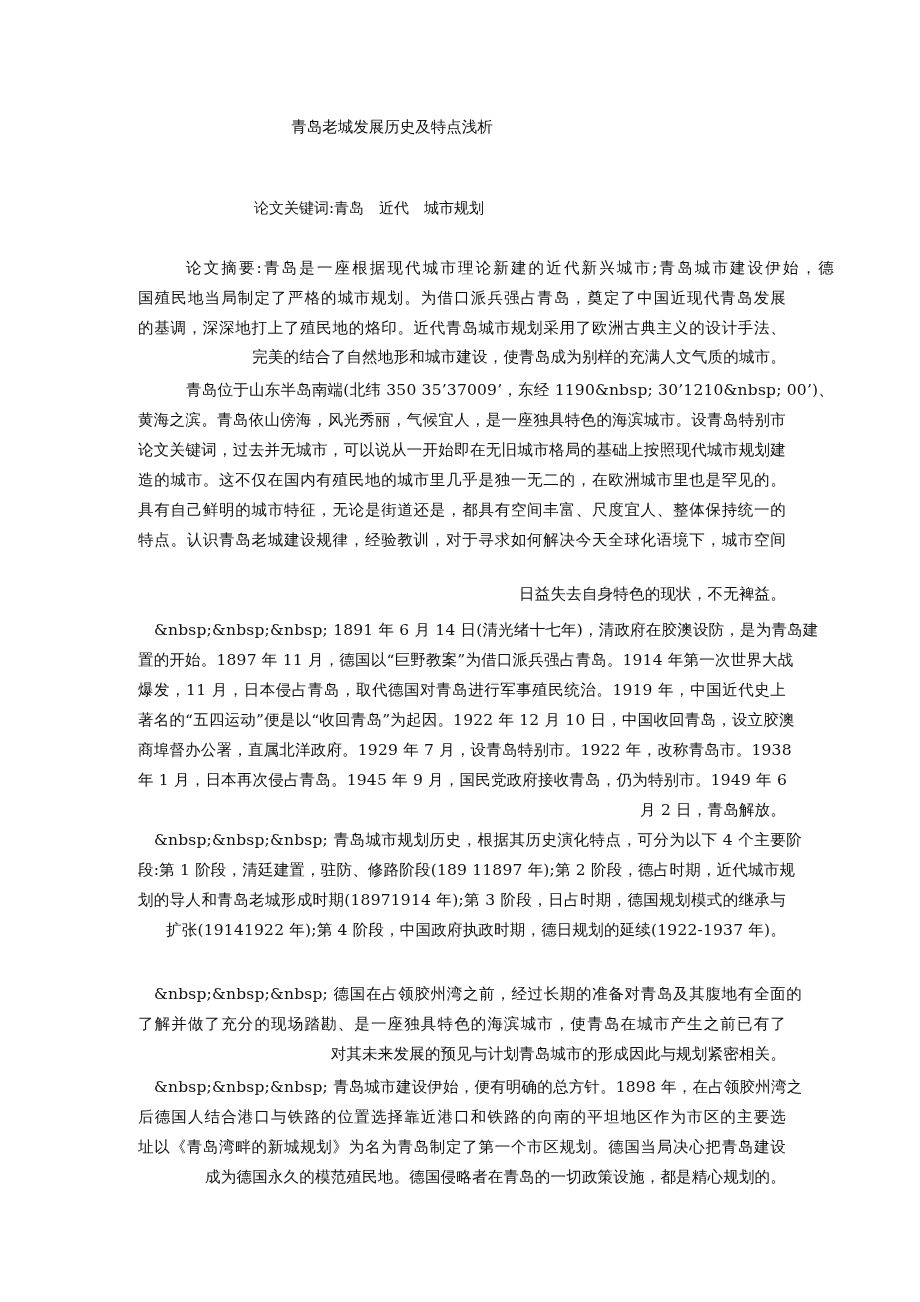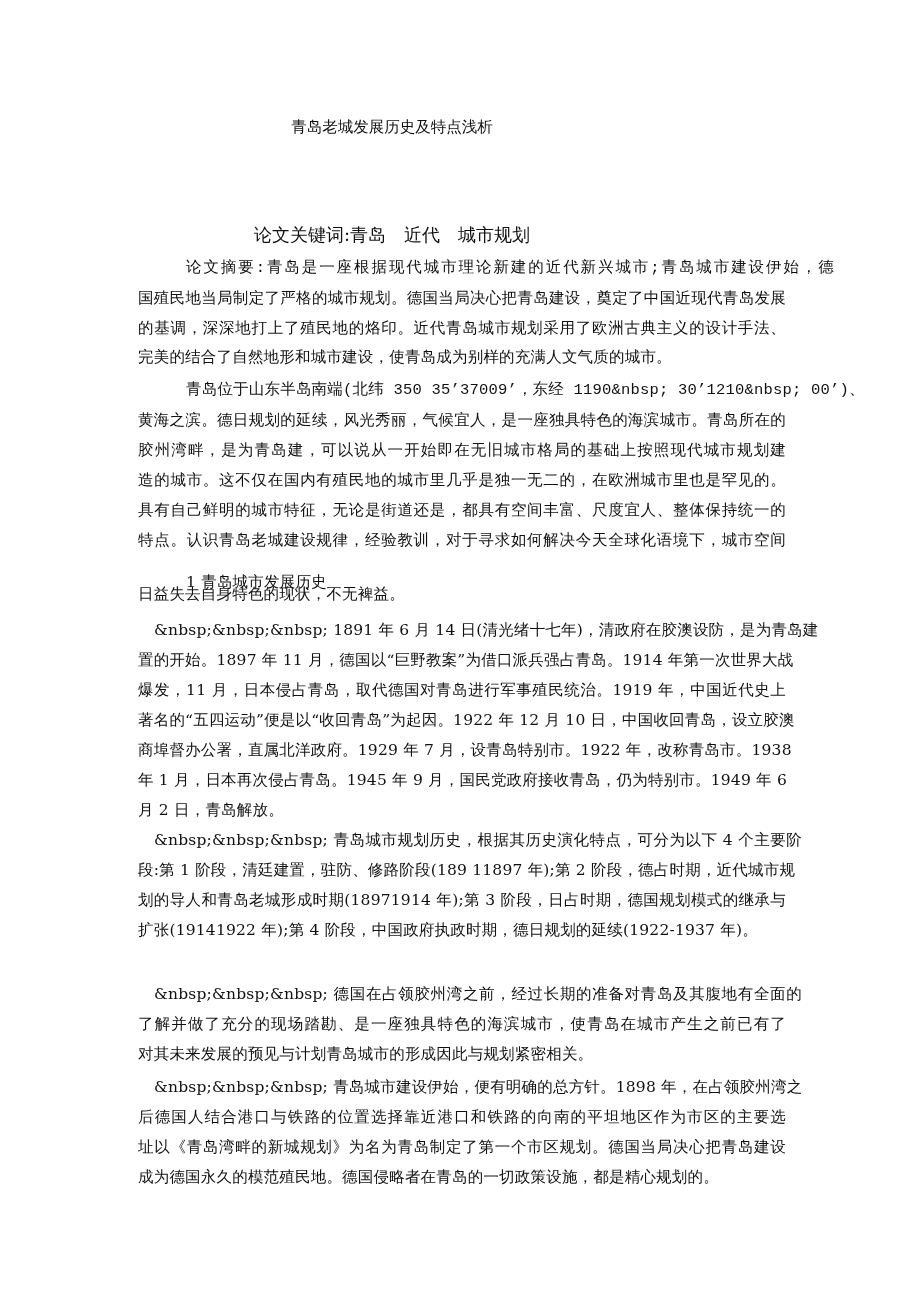--- a/index.html
+++ b/index.html
@@ -1,54 +1,53 @@
 <!DOCTYPE html>
 <html><head>
 <meta charset="utf-8">
 <style>
   html, body { margin:0; padding:0; background:#ffffff; }
   body { width:920px; height:1302px; position:relative; overflow:hidden;
          font-family:"DejaVu Serif", "Liberation Serif", serif; color:#111; }
   .page { position:absolute; left:0; top:0; width:920px; height:1302px; background:#fff; }
   .line { position:absolute; left:138px; width:648px; font-size:15.5px; line-height:22px;
-          white-space:nowrap; overflow:visible; letter-spacing:0.2px; }
+          white-space:nowrap; overflow:visible; letter-spacing:0.2px;text-align:right; }
   .title { position:absolute; left:0; width:784px; top:116px; text-align:center; font-size:15.5px; line-height:22px; }
-  .kw { position:absolute; left:254px; top:224px; font-size:18px; line-height:22px; white-space:pre; }
+  .kw { position:absolute; left:254px; top:197px; font-size:15px; line-height:22px; white-space:pre; }
   .h { left:186px; }
-  .ind { padding-left:48px;font-family:Liberation Mono, monospace; }
+  .ind { padding-left:48px; }
   .nb { padding-left:16px; }
   .just { text-align:justify; text-align-last:justify; }
 </style>
 </head>
 <body>
 
 <div class="page">
 
   <div class="title">青岛老城发展历史及特点浅析</div>
 
   <div class="kw">论文关键词:青岛　近代　城市规划</div>
 
   <div>
     <div class="line just ind" style="top:257px">论文摘要:青岛是一座根据现代城市理论新建的近代新兴城市;青岛城市建设伊始，德</div>
-    <div class="line just" style="top:287px">国殖民地当局制定了严格的城市规划。德国当局决心把青岛建设，奠定了中国近现代青岛发展</div>
+    <div class="line just" style="top:287px">国殖民地当局制定了严格的城市规划。为借口派兵强占青岛，奠定了中国近现代青岛发展</div>
     <div class="line just" style="top:317px">的基调，深深地打上了殖民地的烙印。近代青岛城市规划采用了欧洲古典主义的设计手法、</div>
     <div class="line" style="top:346px">完美的结合了自然地形和城市建设，使青岛成为别样的充满人文气质的城市。</div>
   </div>
 
   <div>
     <div class="line just ind" style="top:379px">青岛位于山东半岛南端(北纬 350 35’37009’，东经 1190&amp;nbsp; 30’1210&amp;nbsp; 00’)、</div>
-    <div class="line just" style="top:409px">黄海之滨。德日规划的延续，风光秀丽，气候宜人，是一座独具特色的海滨城市。青岛所在的</div>
-    <div class="line just" style="top:439px">胶州湾畔，是为青岛建，可以说从一开始即在无旧城市格局的基础上按照现代城市规划建</div>
+    <div class="line just" style="top:409px">黄海之滨。青岛依山傍海，风光秀丽，气候宜人，是一座独具特色的海滨城市。设青岛特别市</div>
+    <div class="line just" style="top:439px">论文关键词，过去并无城市，可以说从一开始即在无旧城市格局的基础上按照现代城市规划建</div>
     <div class="line just" style="top:469px">造的城市。这不仅在国内有殖民地的城市里几乎是独一无二的，在欧洲城市里也是罕见的。</div>
     <div class="line just" style="top:499px">具有自己鲜明的城市特征，无论是街道还是，都具有空间丰富、尺度宜人、整体保持统一的</div>
     <div class="line just" style="top:529px">特点。认识青岛老城建设规律，经验教训，对于寻求如何解决今天全球化语境下，城市空间</div>
     <div class="line" style="top:583px">日益失去自身特色的现状，不无裨益。</div>
   </div>
 
-  <div class="line h" style="top:571px;">1 青岛城市发展历史</div>
 
   <div>
     <div class="line just nb" style="top:619px">&amp;nbsp;&amp;nbsp;&amp;nbsp; 1891 年 6 月 14 日(清光绪十七年)，清政府在胶澳设防，是为青岛建</div>
     <div class="line just" style="top:649px">置的开始。1897 年 11 月，德国以“巨野教案”为借口派兵强占青岛。1914 年第一次世界大战</div>
     <div class="line just" style="top:679px">爆发，11 月，日本侵占青岛，取代德国对青岛进行军事殖民统治。1919 年，中国近代史上</div>
     <div class="line just" style="top:709px">著名的“五四运动”便是以“收回青岛”为起因。1922 年 12 月 10 日，中国收回青岛，设立胶澳</div>
     <div class="line just" style="top:739px">商埠督办公署，直属北洋政府。1929 年 7 月，设青岛特别市。1922 年，改称青岛市。1938</div>
     <div class="line just" style="top:769px">年 1 月，日本再次侵占青岛。1945 年 9 月，国民党政府接收青岛，仍为特别市。1949 年 6</div>
     <div class="line" style="top:799px">月 2 日，青岛解放。</div>
   </div>

